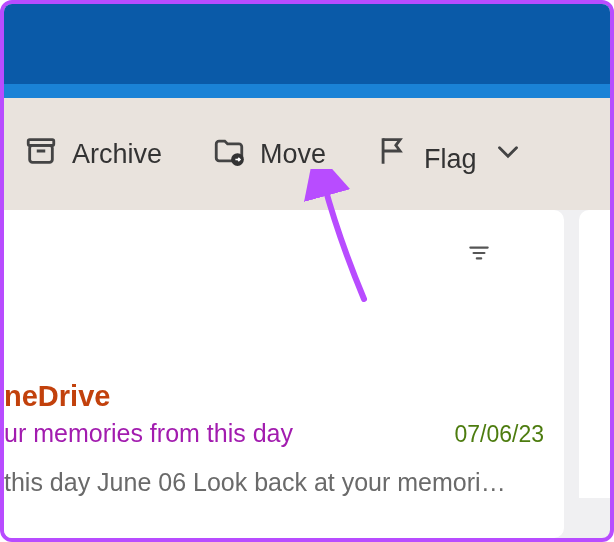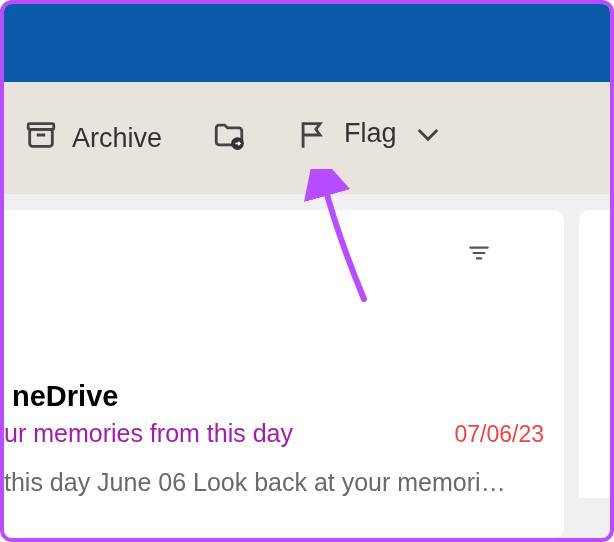--- a/index.html
+++ b/index.html
@@ -16,35 +16,35 @@
     position: absolute; left: 0; right: 0; top: 0;
     height: 80px;
     background: #0a5aa8;
   }
   .thin-blue {
     position: absolute; left: 0; right: 0; top: 80px;
     height: 14px;
     background: #1a82d6;
   }
   .toolbar {
-    position: absolute; left: 0; right: 0; top: 78px;
+    position: absolute; left: 0; right: 0; top: 94px;
     height: 112px;
     background: #e9e3dd;
     display: flex;
     align-items: center;
     padding-left: 20px;
     gap: 50px;
   }
   .tool-btn {
     display: flex; align-items: center; gap: 14px;
     font-size: 27px; font-weight: 500; color: #333;
     cursor: pointer;
   }
   .tool-btn svg { width: 34px; height: 34px; stroke: #444; fill: none; stroke-width: 2; }
-  .flag-group { display: flex; align-items: flex-start; }
+  .flag-group { display: flex; align-items: flex-end; }
   .chev { color: #666; font-size: 24px; }
   .content {
     position: absolute; left: 0; top: 206px; bottom: 0;
     width: 560px;
     background: #fff;
     border-top-right-radius: 10px;
     border-bottom-right-radius: 10px;
   }
   .side-panel {
     position: absolute; left: 575px; right: 0; top: 206px; bottom: 40px;
@@ -52,24 +52,24 @@
     border-top-left-radius: 10px;
   }
   .filter-icon {
     position: absolute; top: 30px; right: 72px;
     cursor: pointer;
   }
   .filter-icon svg { width: 26px; height: 26px; stroke: #555; stroke-width: 2; fill:none; stroke-linecap: round; }
   .msg {
     position: absolute; left: 0; right: 20px; top: 170px;
   }
-  .msg-title { font-size: 29px; font-weight: 600; color: #000000; margin-bottom: 6px; padding-left: 8px; }
+  .msg-title { font-size: 29px; font-weight: 600; color: #c2410c; margin-bottom: 6px; }
   .msg-row { display: flex; justify-content: space-between; align-items: baseline; }
   .msg-subject { font-size: 25px; color: #a21caf; white-space: nowrap; overflow: hidden; }
-  .msg-date { font-size: 23px; color: #ef4444; padding-left: 20px; }
+  .msg-date { font-size: 23px; color: #4d7c0f; padding-left: 20px; }
   .msg-preview { font-size: 25px; color: #6a6a6a; margin-top: 20px; white-space: nowrap; overflow: hidden; text-overflow: ellipsis; }
   .arrow {
     position: absolute; top: 165px; left: 275px;
     width: 100px; height: 140px;
     pointer-events: none;
   }
 </style>
 </head>
 <body>
 
@@ -91,20 +91,21 @@
     </div>
 
     <div class="tool-btn">
       <span>
         <svg viewBox="0 0 24 24">
           <path d="M3 7 a2 2 0 0 1 2-2 h4 l2 2 h8 a2 2 0 0 1 2 2 v8 a2 2 0 0 1 -2 2 H5 a2 2 0 0 1 -2 -2 Z"></path>
           <circle cx="18" cy="18" r="4.5" fill="#333" stroke="none"></circle>
           <path d="M16.5 18 h3 M18.5 16.8 l1.2 1.2 -1.2 1.2" stroke="#fff" stroke-width="1.2"></path>
         </svg>
       </span>
+      <span>Move</span>
     </div>
 
     <div class="tool-btn flag-group">
       <span>
         <svg viewBox="0 0 24 24">
             <line x1="5" y1="3" x2="5" y2="21"></line>
             <path d="M5 4 h12 l-3 4 3 4 H5"></path>
           </svg>
       </span>
       <span>Flag</span>

